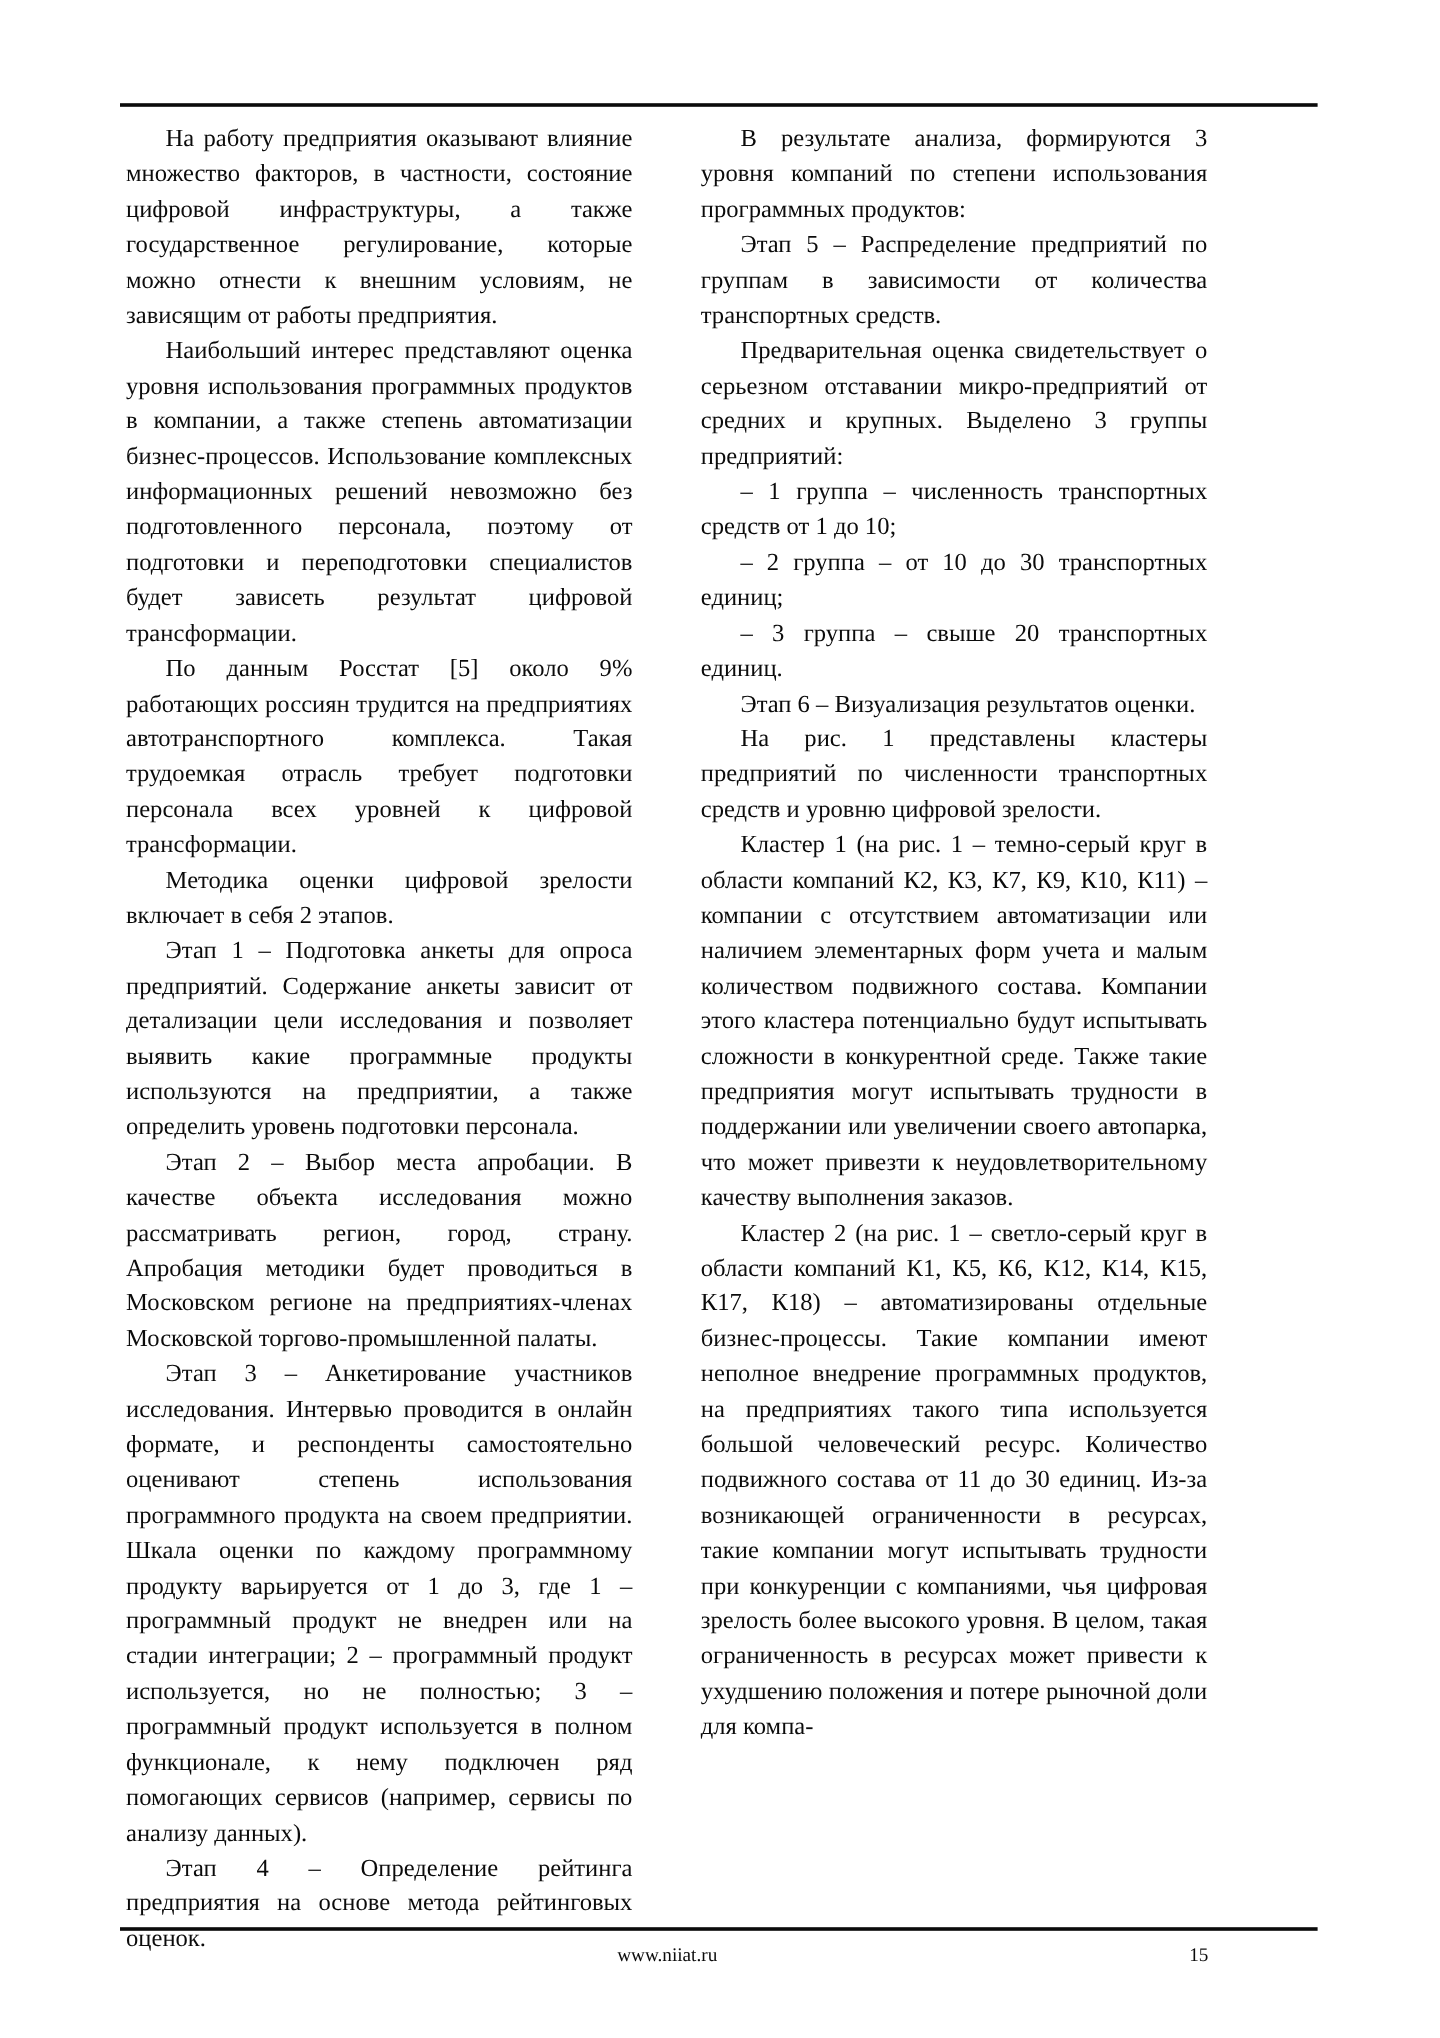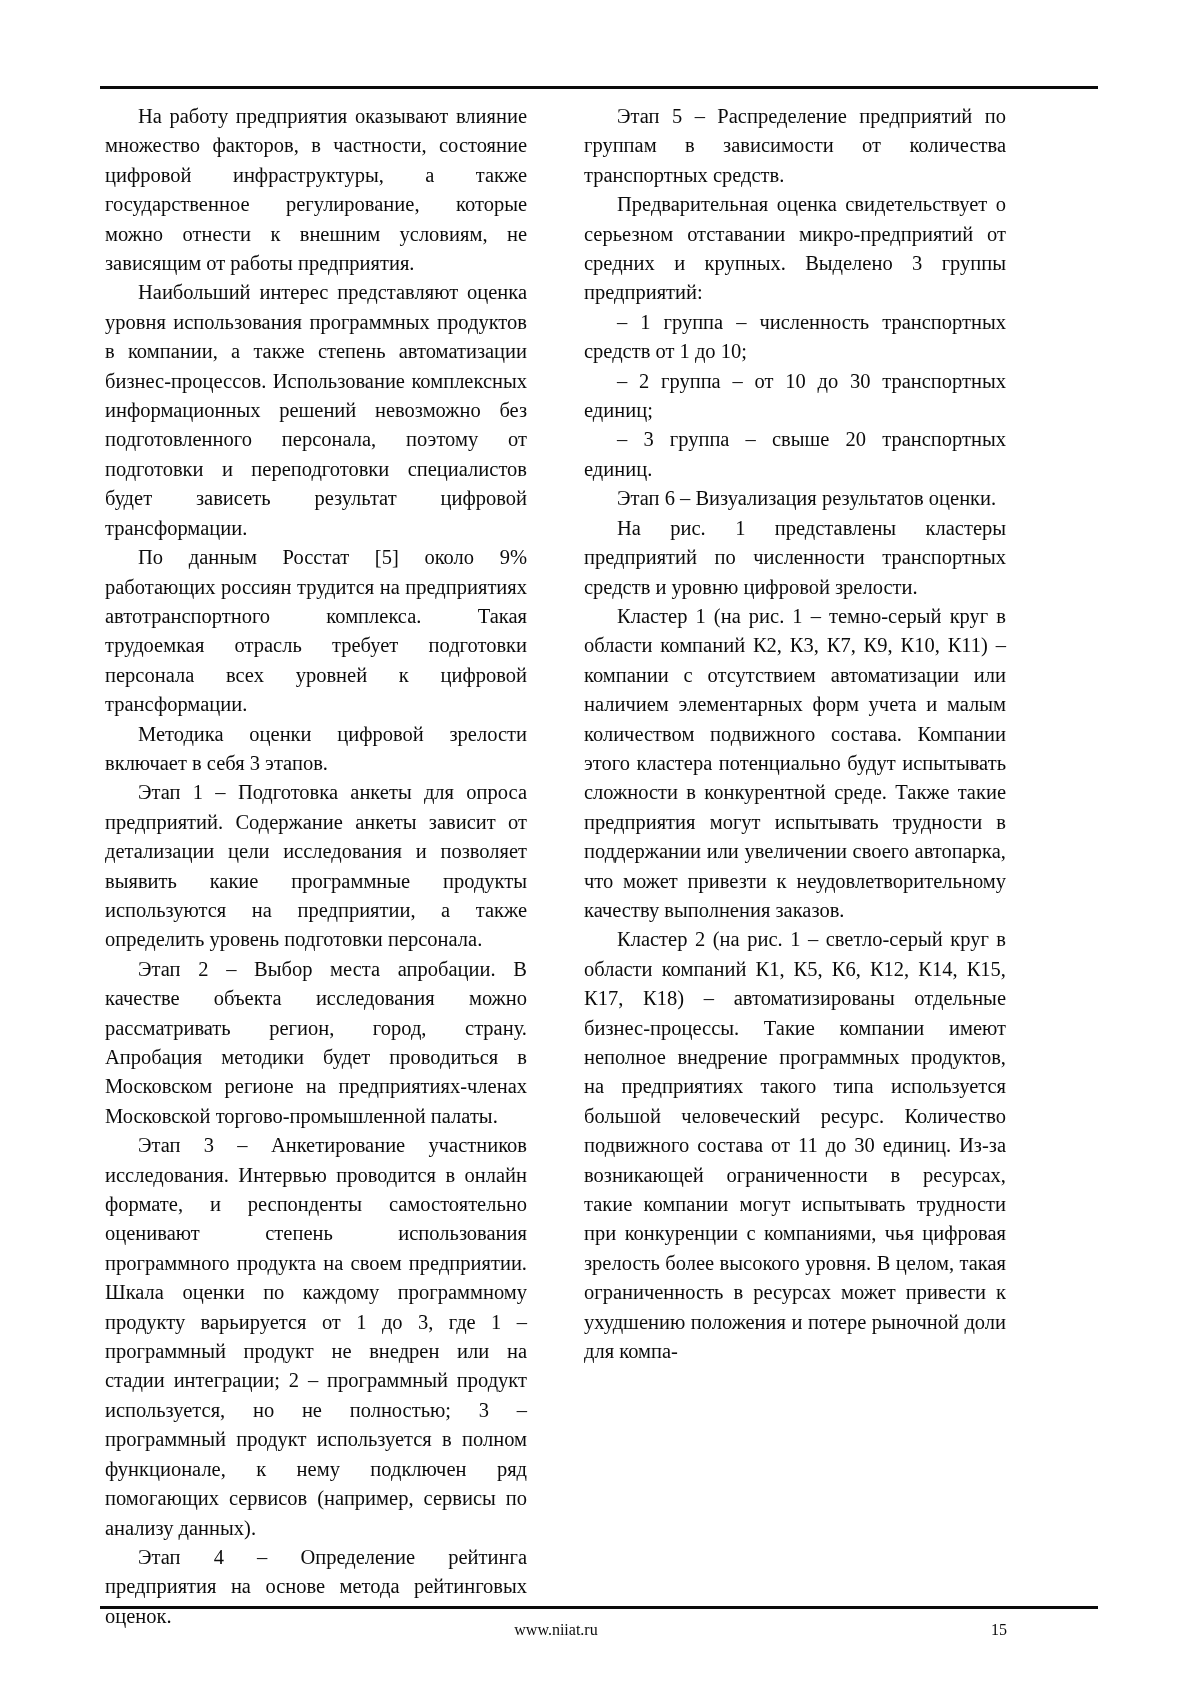--- a/index.html
+++ b/index.html
@@ -69,28 +69,29 @@
 <div class="page">
 
   <div class="rule top-rule"></div>
 
   <div class="content">
 
     <div class="col">
       <p>На работу предприятия оказывают влияние множество факторов, в частности, состояние цифровой инфраструктуры, а также государственное регулирование, которые можно отнести к внешним условиям, не зависящим от работы предприятия.</p>
       <p>Наибольший интерес представляют оценка уровня использования программных продуктов в компании, а также степень автоматизации бизнес-процессов. Использование комплексных информационных решений невозможно без подготовленного персонала, поэтому от подготовки и переподготовки специалистов будет зависеть результат цифровой трансформации.</p>
       <p>По данным Росстат [5] около 9% работающих россиян трудится на предприятиях автотранспортного комплекса. Такая трудоемкая отрасль требует подготовки персонала всех уровней к цифровой трансформации.</p>
-      <p>Методика оценки цифровой зрелости включает в себя 3 этапов.</p>
+      <p>Методика оценки цифровой зрелости включает в себя 2 этапов.</p>
       <p>Этап 1 – Подготовка анкеты для опроса предприятий. Содержание анкеты зависит от детализации цели исследования и позволяет выявить какие программные продукты используются на предприятии, а также определить уровень подготовки персонала.</p>
       <p>Этап 2 – Выбор места апробации. В качестве объекта исследования можно рассматривать регион, город, страну. Апробация методики будет проводиться в Московском регионе на предприятиях-членах Московской торгово-промышленной палаты.</p>
       <p>Этап 3 – Анкетирование участников исследования. Интервью проводится в онлайн формате, и респонденты самостоятельно оценивают степень использования программного продукта на своем предприятии. Шкала оценки по каждому программному продукту варьируется от 1 до 3, где 1 – программный продукт не внедрен или на стадии интеграции; 2 – программный продукт используется, но не полностью; 3 – программный продукт используется в полном функционале, к нему подключен ряд помогающих сервисов (например, сервисы по анализу данных).</p>
       <p>Этап 4 – Определение рейтинга предприятия на основе метода рейтинговых оценок.</p>
     </div>
 
     <div class="col">
+      <p>В результате анализа, формируются 3 уровня компаний по степени использования программных продуктов:</p>
       <p>Этап 5 – Распределение предприятий по группам в зависимости от количества транспортных средств.</p>
       <p>Предварительная оценка свидетельствует о серьезном отставании микро-предприятий от средних и крупных. Выделено 3 группы предприятий:</p>
       <p>– 1 группа – численность транспортных средств от 1 до 10;</p>
       <p>– 2 группа – от 10 до 30 транспортных единиц;</p>
       <p>– 3 группа – свыше 20 транспортных единиц.</p>
       <p>Этап 6 – Визуализация результатов оценки.</p>
       <p>На рис. 1 представлены кластеры предприятий по численности транспортных средств и уровню цифровой зрелости.</p>
       <p>Кластер 1 (на рис. 1 – темно-серый круг в области компаний К2, К3, К7, К9, К10, К11) – компании с отсутствием автоматизации или наличием элементарных форм учета и малым количеством подвижного состава. Компании этого кластера потенциально будут испытывать сложности в конкурентной среде. Также такие предприятия могут испытывать трудности в поддержании или увеличении своего автопарка, что может привезти к неудовлетворительному качеству выполнения заказов.</p>
       <p>Кластер 2 (на рис. 1 – светло-серый круг в области компаний К1, К5, К6, К12, К14, К15, К17, К18) – автоматизированы отдельные бизнес-процессы. Такие компании имеют неполное внедрение программных продуктов, на предприятиях такого типа используется большой человеческий ресурс. Количество подвижного состава от 11 до 30 единиц. Из-за возникающей ограниченности в ресурсах, такие компании могут испытывать трудности при конкуренции с компаниями, чья цифровая зрелость более высокого уровня. В целом, такая ограниченность в ресурсах может привести к ухудшению положения и потере рыночной доли для компа-</p>
     </div>

